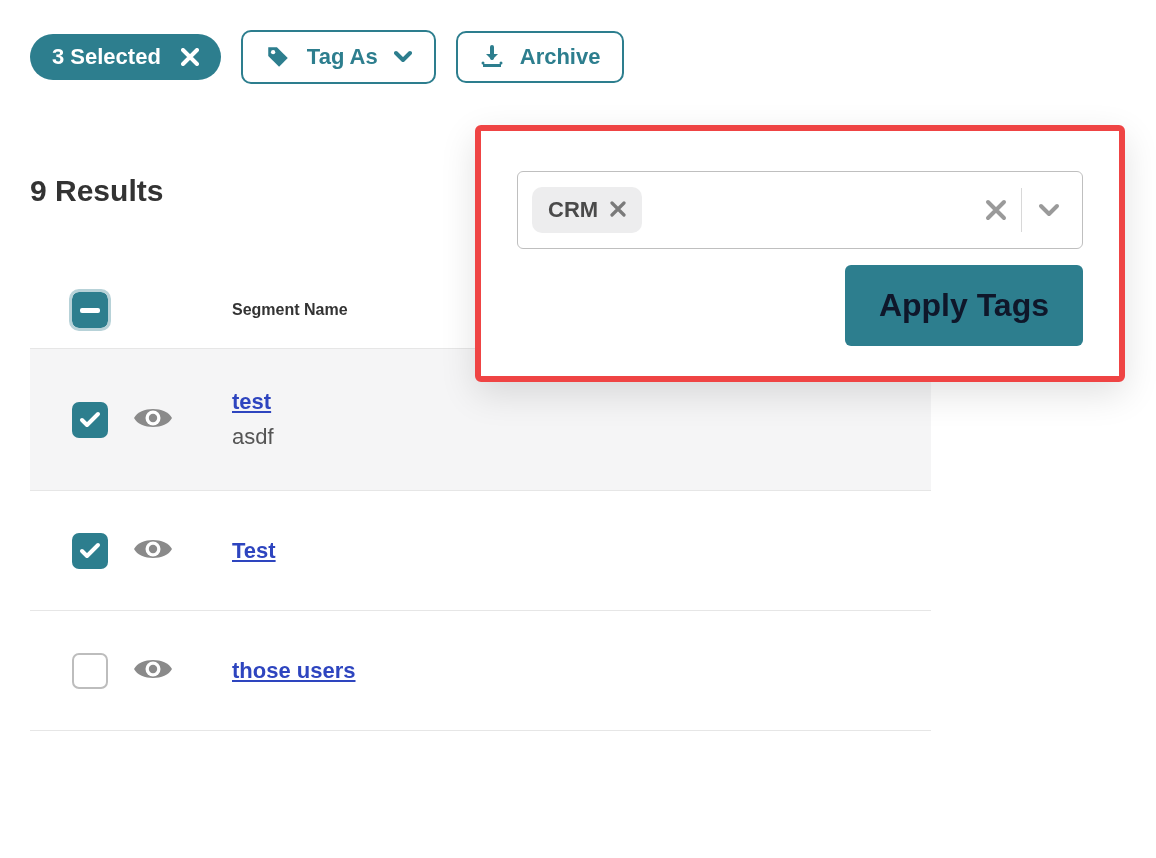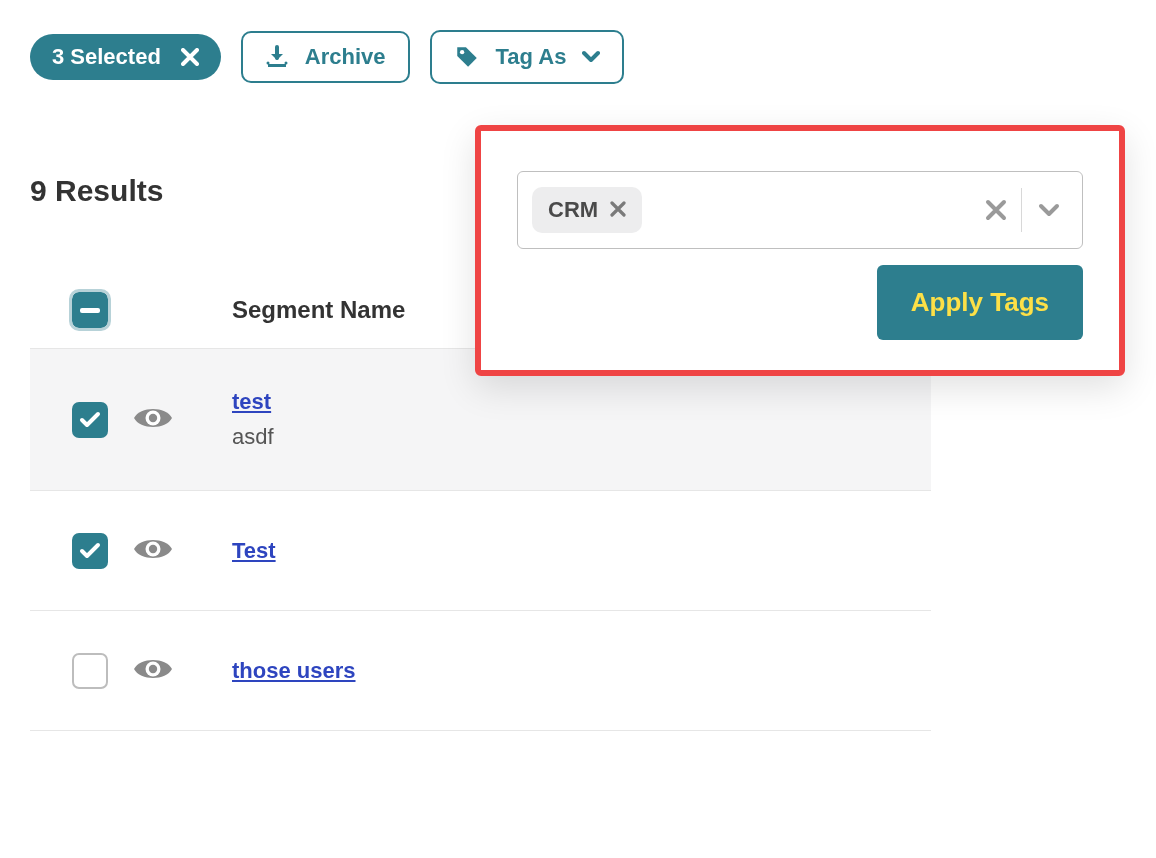--- a/index.html
+++ b/index.html
@@ -124,24 +124,24 @@
     align-items: center;
     cursor: pointer;
   }
   .apply-row {
     display: flex;
     justify-content: flex-end;
     margin-top: 16px;
   }
   .btn-solid {
     background: var(--teal);
-    color: #fde047;
+    color: #0f172a;
     border: none;
     font-weight: 700;
-    font-size: 26px;
+    font-size: 32px;
     padding: 22px 34px;
     border-radius: 6px;
     cursor: pointer;
   }
 
   
   .list {
     margin-top: 64px;
   }
   .thead {
@@ -164,21 +164,21 @@
     flex: 1;
     display: flex;
     align-items: flex-start;
     flex-direction: column;
   }
   .thead .col-name {
     flex-direction: row;
     align-items: center;
   }
   .th-label {
-    font-size: 24px;
+    font-size: 16px;
     font-weight: 800;
     color: var(--ink-soft);
   }
 
   .row {
     display: flex;
     align-items: center;
     padding: 40px 0 40px 42px;
     border-bottom: 1px solid var(--grey-lighter);
     min-height: 120px;
@@ -227,47 +227,47 @@
 
   <div class="toolbar">
     <div class="pill-selected">
       <span>3 Selected</span>
       <span class="x">
         <svg width="18" height="18" viewBox="0 0 18 18" aria-hidden="true">
           <path d="M2 2 L16 16 M16 2 L2 16" stroke="#ffffff" stroke-width="4" stroke-linecap="round"></path>
         </svg>
       </span>
     </div>
+
+    <button class="btn-outline">
+      <span>
+        <svg width="26" height="26" viewBox="0 0 24 24">
+          <path d="M3 3 h8 l10 10 -8 8 -10 -10 z" fill="#2d7e8e"></path>
+          <circle cx="7.5" cy="7.5" r="2" fill="#ffffff"></circle>
+        </svg>
+      </span>
+      <span>Tag As</span>
+      <span>
+        <svg width="18" height="18" viewBox="0 0 18 18">
+          <path d="M2 5 l7 7 l7 -7" stroke="#2d7e8e" stroke-width="4" fill="none" stroke-linecap="round" stroke-linejoin="round"></path>
+        </svg>
+      </span>
+    </button>
 
     <button class="btn-outline">
       <span>
         <svg width="24" height="24" viewBox="0 0 24 24">
           <path d="M12 2 v11" stroke="#2d7e8e" stroke-width="4" stroke-linecap="round"></path>
           <path d="M6 9 l6 6 l6 -6" fill="#2d7e8e"></path>
           <path d="M3 19 h18 v3 h-18 z" fill="#2d7e8e"></path>
           <circle cx="3" cy="18" r="1.5" fill="#2d7e8e"></circle>
           <circle cx="21" cy="18" r="1.5" fill="#2d7e8e"></circle>
         </svg>
       </span>
       <span>Archive</span>
-    </button>
-
-    <button class="btn-outline">
-      <span>
-        <svg width="26" height="26" viewBox="0 0 24 24">
-          <path d="M3 3 h8 l10 10 -8 8 -10 -10 z" fill="#2d7e8e"></path>
-          <circle cx="7.5" cy="7.5" r="2" fill="#ffffff"></circle>
-        </svg>
-      </span>
-      <span>Tag As</span>
-      <span>
-        <svg width="18" height="18" viewBox="0 0 18 18">
-          <path d="M2 5 l7 7 l7 -7" stroke="#2d7e8e" stroke-width="4" fill="none" stroke-linecap="round" stroke-linejoin="round"></path>
-        </svg>
-      </span>
     </button>
   </div>
 
   <div class="results-heading">9 Results</div>
 
   <div class="popover">
     <div class="tag-input">
       <span class="chip">
         <span>CRM</span>
         <span>

